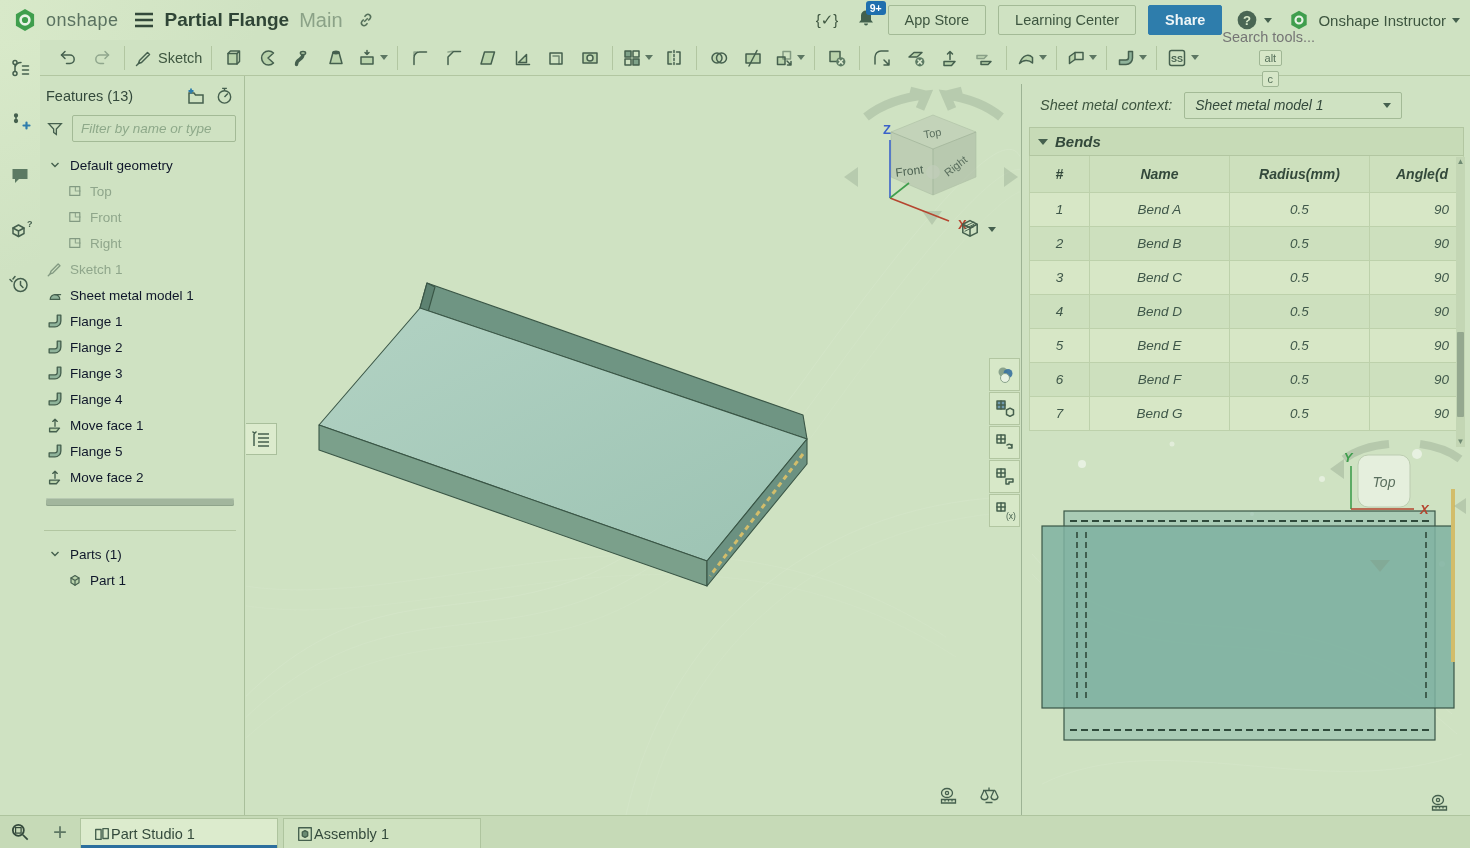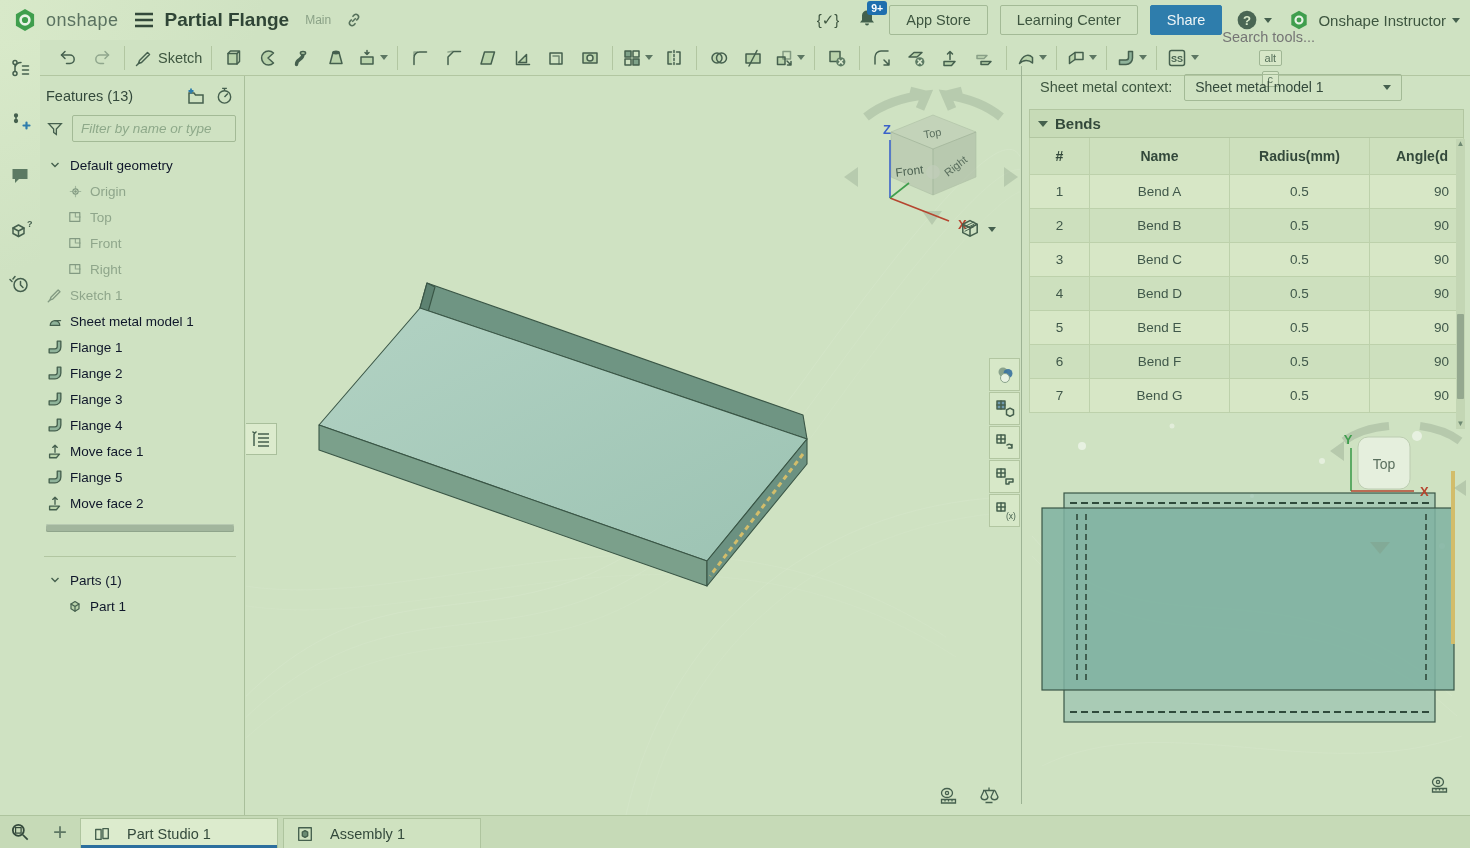--- a/index.html
+++ b/index.html
@@ -4,24 +4,24 @@
 <style>
   * { box-sizing: border-box; margin: 0; padding: 0; }
   html,body { width:1470px; height:848px; }
   body { font-family: "Liberation Sans", sans-serif; background:#cfe2c2; color:#33493b; overflow:hidden; }
   #app { position:relative; width:1470px; height:848px; background:#cfe2c2; overflow:hidden; }
 
   
   #topbar { position:absolute; left:0; top:0; width:1470px; height:40px; display:flex; align-items:center; padding:0 10px 0 12px; background:linear-gradient(105deg,#d8e9c9 0%,#cfe2c2 18%); }
   #topbar .brand-text { font-size:18px; color:#5a7260; letter-spacing:.5px; margin:0 14px 0 8px; }
   #topbar .doc-title { font-size:19px; font-weight:bold; color:#2f4536; margin:0 10px; }
-  #topbar .workspace { font-size:12px; color:#8ba287; margin-right:14px;margin-left:6px; }
+  #topbar .workspace { font-size:20px; color:#8ba287; margin-right:14px; }
   .spacer { flex:1; }
   .hbtn { height:30px; display:flex; align-items:center; padding:12px 16px; border:1px solid #a3ba96; border-radius:2px; font-size:14.5px; color:#3d553f; margin-left:12px; background:transparent; cursor:pointer; }
-  .hbtn.primary { background:#2e7dac; border-color:#2e7dac; color:#eef5f7; font-weight:normal; }
+  .hbtn.primary { background:#2e7dac; border-color:#2e7dac; color:#eef5f7; font-weight:bold; }
   .icon { display:inline-flex; align-items:center; justify-content:center; }
   .icon svg { display:block; }
   .bell-wrap { position:relative; margin-left:16px; }
   .badge { position:absolute; top:-7px; right:-10px; background:#1f6fae; color:#fff; font-size:10.5px; font-weight:bold; padding:1px 4px; border-radius:3px; }
   .caret { width:0; height:0; border-left:4px solid transparent; border-right:4px solid transparent; border-top:5px solid #45604e; display:inline-block; margin-left:6px; }
   .user-name { font-size:15px; color:#3d553f; margin-left:8px; }
 
   
   #toolbar { position:absolute; left:40px; top:40px; width:1430px; height:36px; display:flex; align-items:center; padding:0 6px; border-bottom:1px solid #b2c6a1; }
   .tgroup { display:flex; align-items:center; gap:4px; padding:0 7px; }
@@ -58,21 +58,21 @@
   
   #viewport { position:absolute; left:246px; top:77px; width:774px; height:738px; overflow:hidden; }
   #vp-scene { position:absolute; left:0; top:0; }
   #view-tools { position:absolute; right:0px; top:281px; display:flex; flex-direction:column; gap:1px; }
   .vt-btn { width:31px; height:33px; background:#d7e8c8; border:1px solid #b2c6a1; display:flex; align-items:center; justify-content:center; cursor:pointer; }
   #vp-corner { position:absolute; right:18px; bottom:8px; display:flex; gap:14px; }
   .corner-btn { width:26px; height:24px; display:flex; align-items:center; justify-content:center; cursor:pointer; }
   #view-options { position:absolute; left:712px; top:140px; display:flex; align-items:center; cursor:pointer; }
 
   
-  #right-panel { position:absolute; left:1021px; top:66px; width:449px; height:738px; border-left:1px solid #9db394; }
+  #right-panel { position:absolute; left:1021px; top:84px; width:449px; height:738px; border-left:1px solid #9db394;font-style:italic; }
   #sm-context { display:flex; align-items:center; height:42px; padding:0 0 0 18px; }
   #sm-context .lbl { font-size:14.5px; color:#3d553f; margin-right:12px; }
   #sm-select { width:218px; height:27px; border:1px solid #a3ba96; border-radius:2px; display:flex; align-items:center; padding:0 10px; font-size:14px; color:#33493b; cursor:pointer; background:transparent; }
   #sm-select .caret { margin-left:auto; }
   #bends { position:absolute; left:7px; top:43px; width:435px; }
   #bends-title { height:29px; background:#c7dbb7; border:1px solid #b2c6a1; display:flex; align-items:center; padding-left:8px; font-size:15px; font-weight:bold; color:#33493b; }
   #bends-title .chev { width:0;height:0;border-left:5px solid transparent;border-right:5px solid transparent;border-top:6px solid #45604e; margin-right:7px; }
   .brow { display:grid; grid-template-columns:60px 140px 140px 1fr; height:34px; border-left:1px solid #bdd1ab; border-right:1px solid #bdd1ab; border-bottom:1px solid #bdd1ab; }
   .brow > div { display:flex; align-items:center; justify-content:center; font-size:13.5px; color:#40584a; border-right:1px solid #bdd1ab; overflow:hidden; }
   .brow > div:last-child { border-right:none; justify-content:flex-end; padding-right:14px; }
@@ -84,21 +84,21 @@
   #bends-scroll { position:absolute; right:-1px; top:30px; width:9px; height:290px; background:#c3d6b4; display:flex; flex-direction:column; align-items:center; cursor:pointer; }
   #bends-scroll .arr { font-size:8px; color:#6f8a72; line-height:10px; }
   #bends-scroll .thumb { width:7px; height:85px; background:#94a88f; margin-top:165px; border-radius:1px; }
   #flat-view { position:absolute; left:0; top:340px; width:449px; height:398px; overflow:hidden; }
   #fv-corner { position:absolute; right:18px; bottom:8px; }
 
   
   #tabbar { position:absolute; left:0; top:815px; width:1470px; height:33px; background:#c6dab7; border-top:1px solid #aec49e; display:flex; align-items:stretch; }
   #tab-search { width:40px; display:flex; align-items:center; justify-content:center; cursor:pointer; }
   #tab-plus { width:40px; display:flex; align-items:center; justify-content:center; font-size:24px; color:#5d7763; cursor:pointer; }
-  .tab { width:198px; display:flex; align-items:center; padding-left:12px; gap:16px; font-size:14.5px; color:#33493b; border:1px solid #aec49e; border-bottom:none; margin-top:2px; cursor:pointer; background:#cfe2c0; position:relative; }
+  .tab { width:198px; display:flex; align-items:center; padding-left:12px; gap:0; font-size:14.5px; color:#33493b; border:1px solid #aec49e; border-bottom:none; margin-top:2px; cursor:pointer; background:#cfe2c0; position:relative; }
   .tab.active { background:#dcebcd; }
   .tab.active::after { content:""; position:absolute; left:0; right:0; bottom:0; height:3px; background:#2c6f9e; }
   .tab + .tab { margin-left:5px; }
 
   svg text { font-family:"Liberation Sans",sans-serif; }
 </style>
 </head>
 <body>
 
 <div id="app">
@@ -514,30 +514,20 @@
       <input placeholder="Filter by name or type" style="">
     </div>
     <div id="fp-tree">
         <div class="tree-row lvl0">
      <span class="icon">
             <svg width="14" height="14" viewBox="0 0 20 20" fill="none" stroke="#45604e" stroke-width="2">
               <path d="M5 7 l5 5 5-5"></path>
             </svg>
           </span>
           <span>Default geometry</span>
-        </div>
-        <div class="tree-row lvl1 muted">
-     <span class="icon">
-            <svg width="15" height="15" viewBox="0 0 20 20" fill="none" stroke="#45604e" stroke-width="1.5" stroke-linejoin="round" stroke-linecap="round">
-              <circle cx="10" cy="10" r="3.5"></circle>
-              <circle cx="10" cy="10" r="1" fill="#45604e"></circle>
-              <path d="M10 3 v3 M10 14 v3 M3 10 h3 M14 10 h3" opacity=".6"></path>
-            </svg>
-          </span>
-          <span>Origin</span>
         </div>
         <div class="tree-row lvl1 muted">
      <span class="icon">
             <svg width="16" height="16" viewBox="0 0 20 20" fill="none" stroke="#45604e" stroke-width="1.5" stroke-linejoin="round" stroke-linecap="round">
               <rect x="3.5" y="4.5" width="12.5" height="11"></rect>
               <path d="M10.5 4.5 v5.5 h6" opacity=".8"></path>
             </svg>
           </span>
           <span>Top</span>
         </div>

